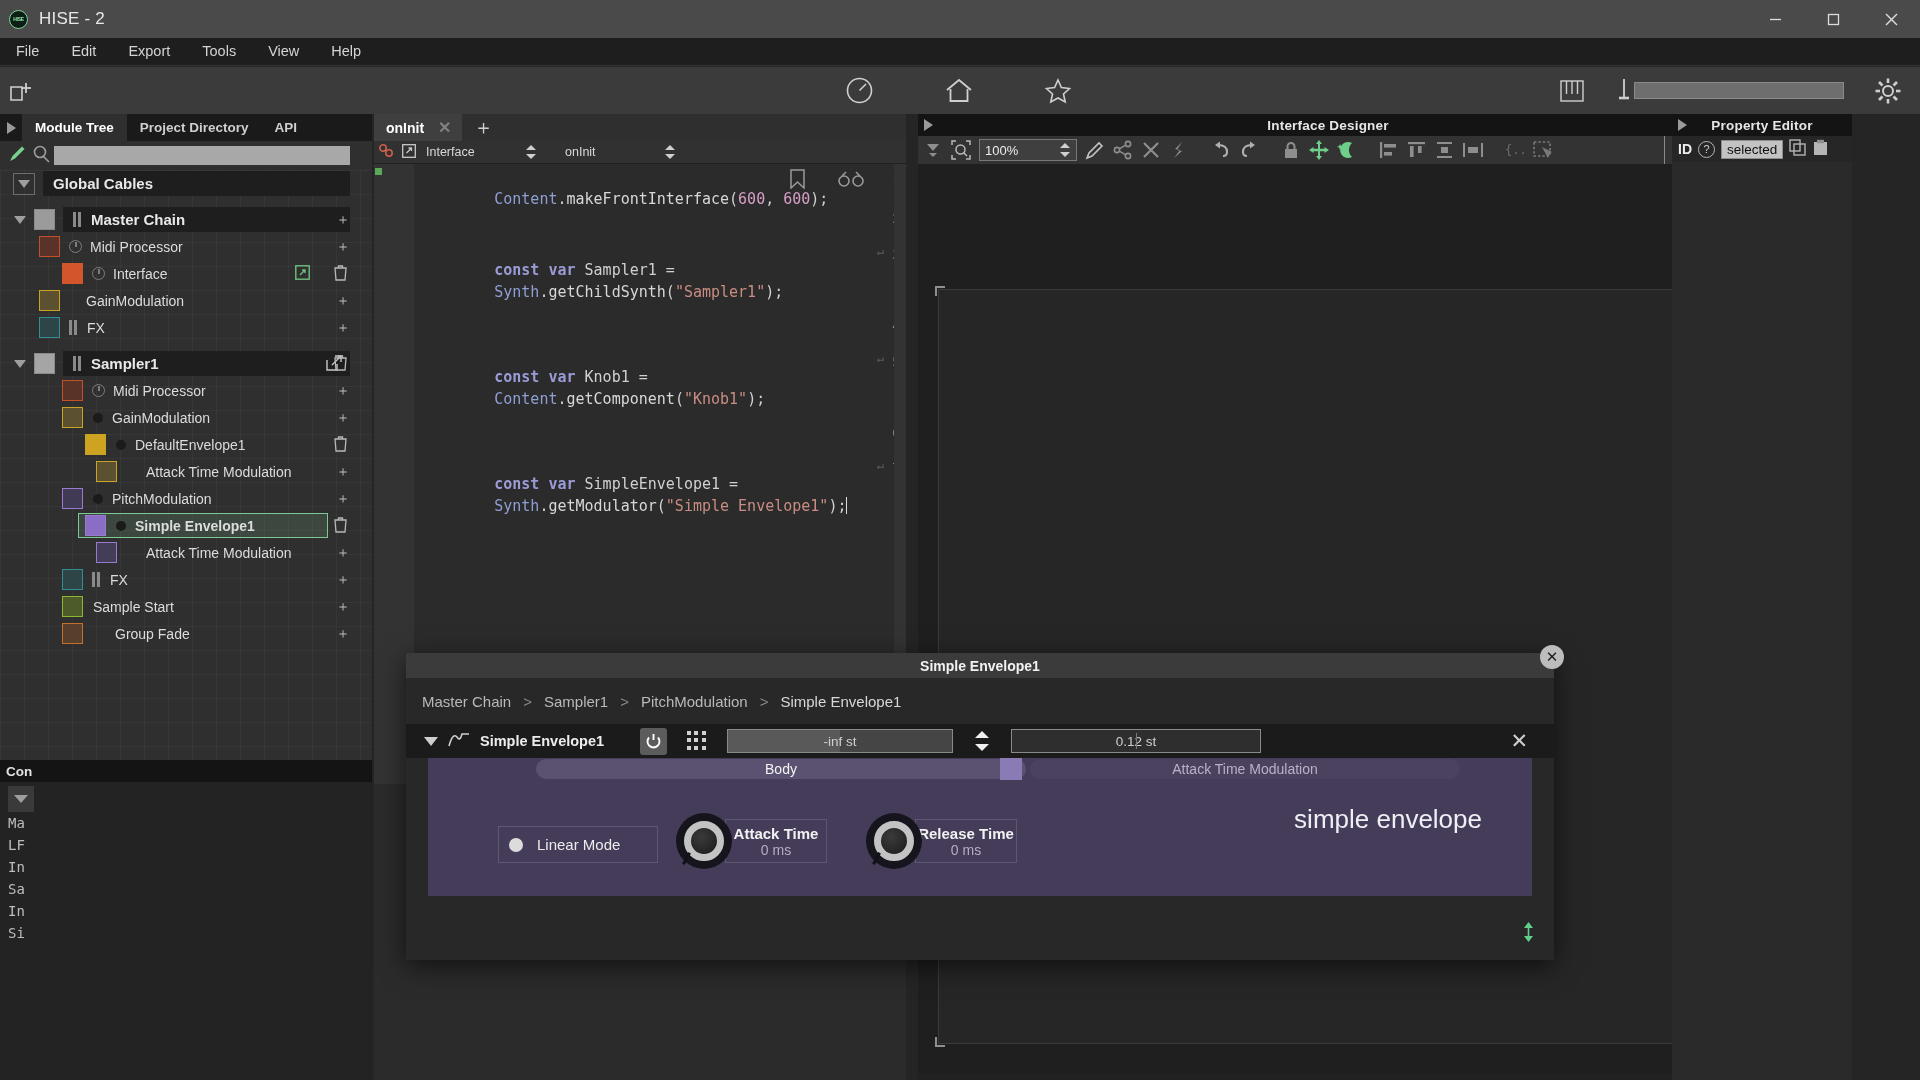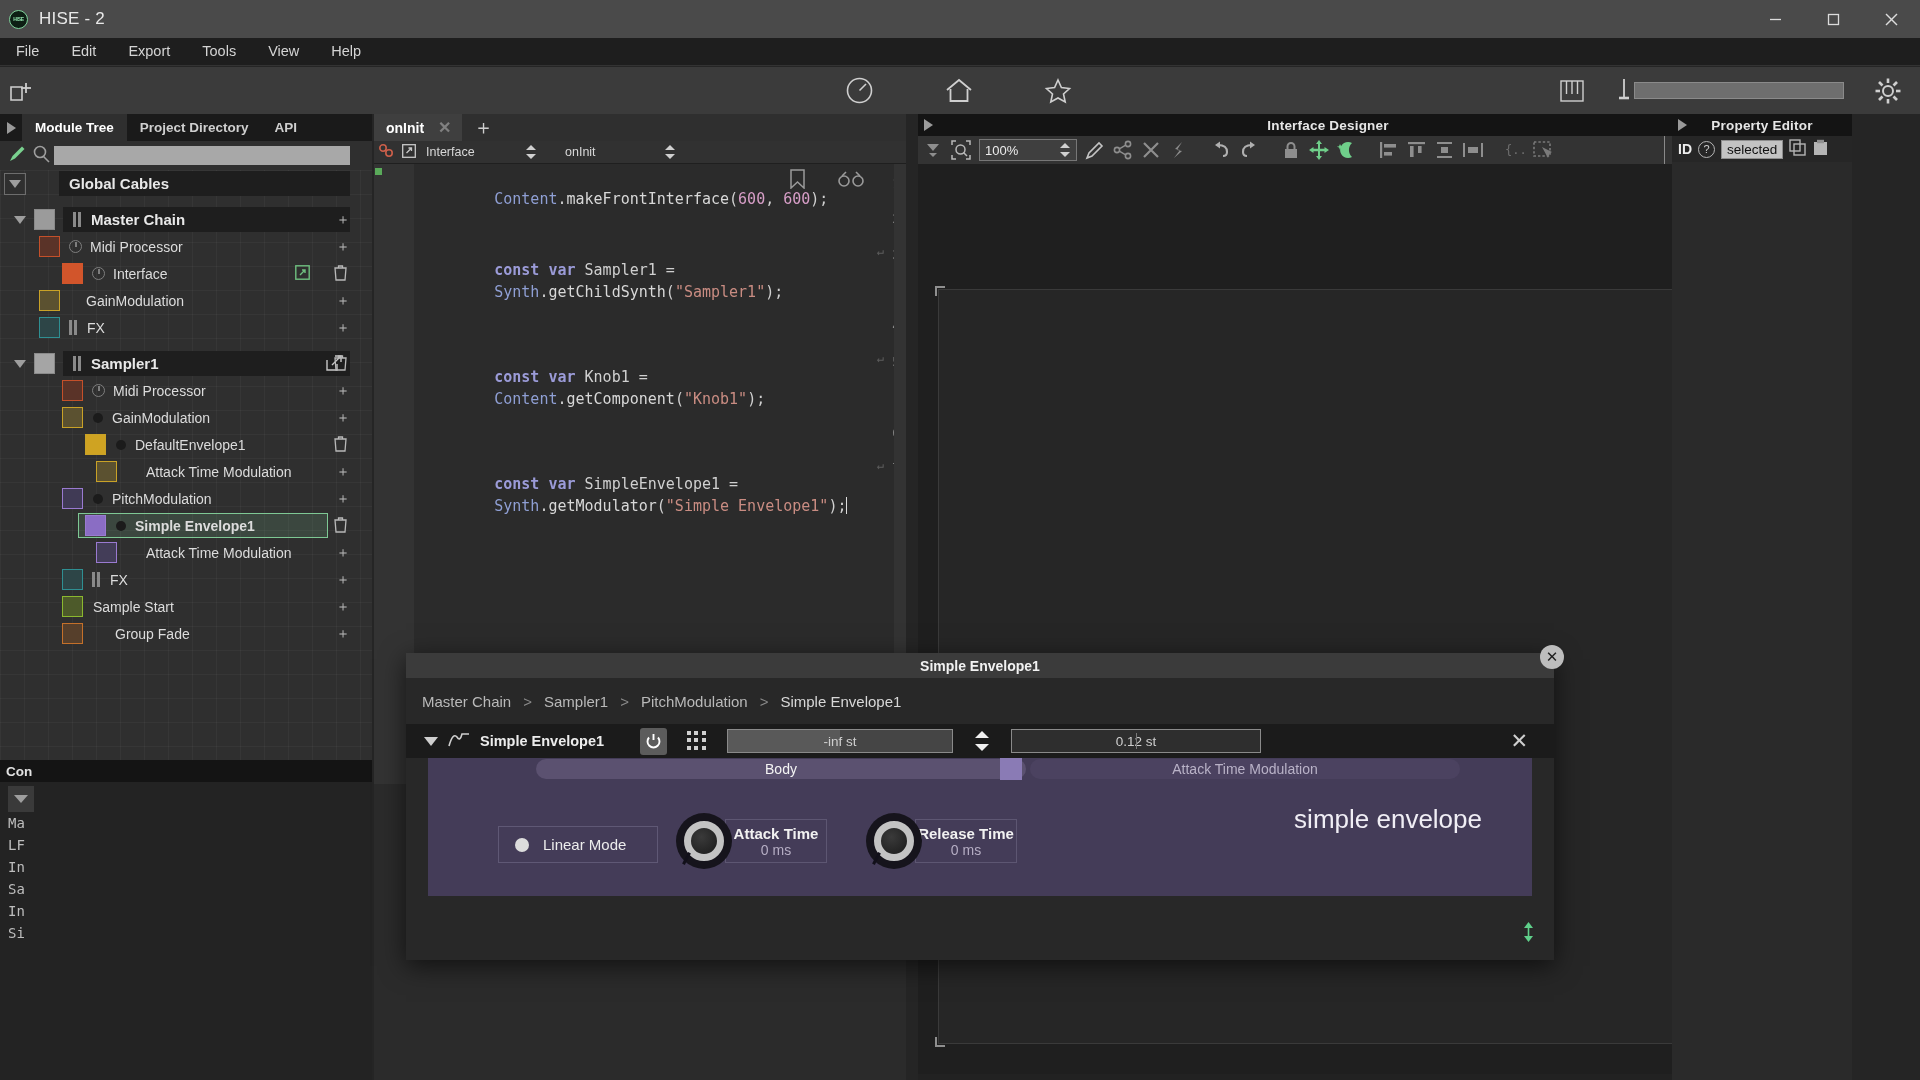--- a/index.html
+++ b/index.html
@@ -361,21 +361,21 @@
     align-items: center; justify-content: center; font-size: 14px;
   }
   .tabpill.body { width: 490px; margin-left: 108px; background: #5b5170; color: #f4f4f4; }
   .tabpill.atm { width: 430px; background: #4b4260; color: #b9b2c7; margin-left: 4px; }
   .tabmark {
     position: absolute; left: 572px; top: 0; width: 22px; height: 22px; background: #8a7bb5;
   }
   .linmode {
     position: absolute; left: 70px; top: 68px; width: 160px; height: 37px;
     border: 1px solid #5f5875; display: flex; align-items: center; gap: 14px;
-    padding-left: 16px; color: #ececec; font-size: 15px;
+    padding-left: 10px; color: #ececec; font-size: 15px;
   }
   .linmode .led { width: 14px; height: 14px; border-radius: 50%; background: #dcdcdc; }
   .dknob {
     position: absolute; top: 55px; display: flex; align-items: center;
   }
   .dknob .kc {
     width: 56px; height: 56px; border-radius: 50%; background: #16141c;
     position: relative; z-index: 2;
   }
   .dknob .kc .r {
@@ -516,21 +516,21 @@
         <svg width="19" height="19" viewBox="0 0 19 19">
           <circle cx="8" cy="8" r="5.5" fill="none" stroke="#9e9e9e" stroke-width="1.6"></circle>
           <line x1="11.5" y1="12.5" x2="17" y2="18" stroke="#9e9e9e" stroke-width="1.6"></line>
         </svg>
       </div>
       <input class="searchfield" value="" placeholder="" style="">
     </div>
 
     <div class="treearea">
 
-      <div class="trow" style="padding-left:4px;gap:25px;">
+      <div class="trow" style="padding-left:13px;">
         <div class="twistbox">
             <i style="width:0;height:0;border-top:8px solid #9e9e9e;border-left:6px solid transparent;border-right:6px solid transparent;display:block;"></i>
           </div>
         <div class="tlabelbar" style="margin-left:8px;margin-right:22px;">Global Cables</div>
       </div>
 
       <div class="trow" style="padding-left:14px;margin-top:9px;">
         <div class="twist"></div>
         <div class="swatch" style="border-color:#8a8a8a;background:#9b9b9b;margin-left:4px;"></div>
         <div class="tlabelbar" style="margin-left:8px;margin-right:22px;">

